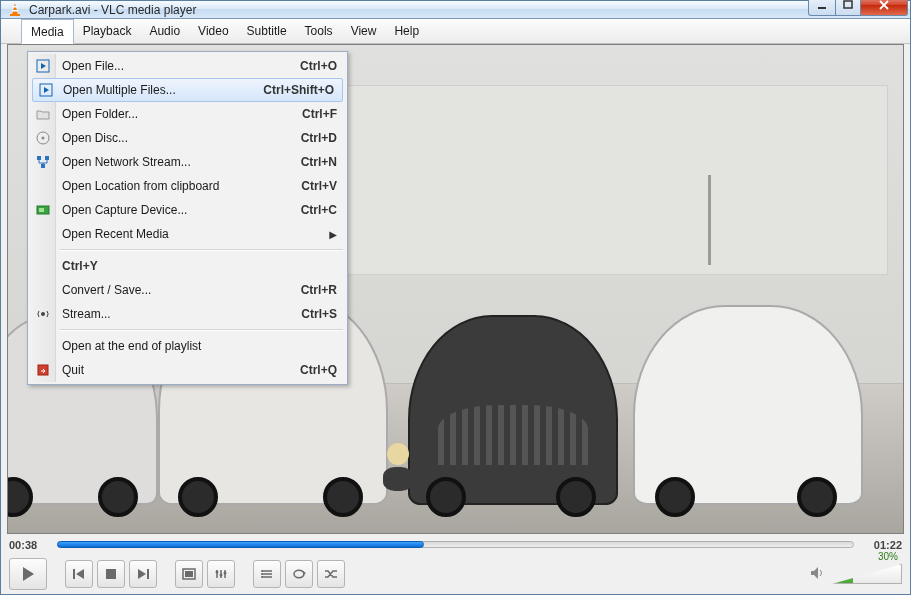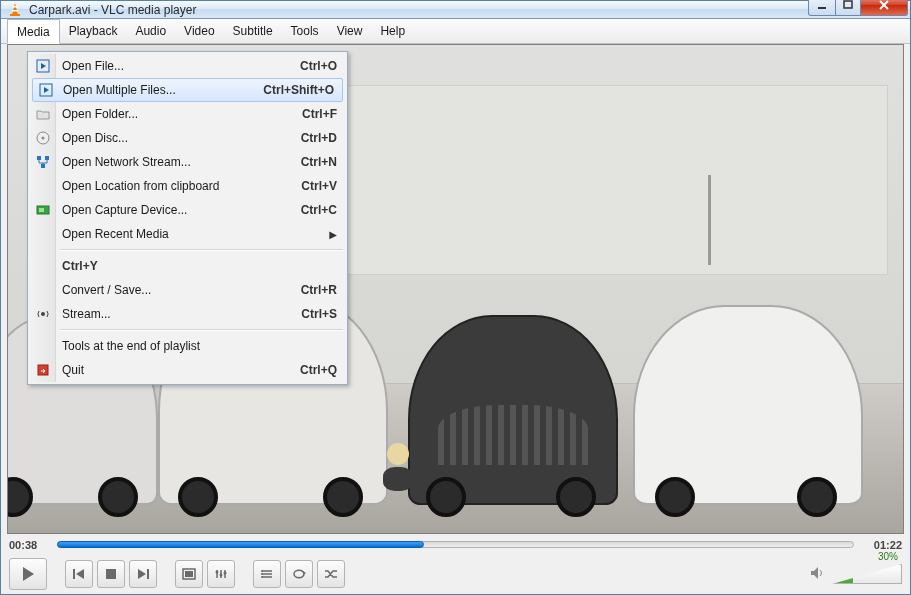--- a/index.html
+++ b/index.html
@@ -43,21 +43,21 @@
     background: linear-gradient(to bottom,#e79a8e 0%,#d6472f 45%,#c32707 46%,#e2694e 100%);
     color: #fff; width: 48px;
   }
   .winbtn.max { width:26px; }
   
   .menubar {
     height: 25px;
     background: linear-gradient(to bottom,#fcfcfc,#ececec);
     border-bottom: 1px solid #c0c0c0;
     display: flex; align-items: stretch;
-    padding-left: 6px;
+    padding-left: 20px;
   }
   .menubar .mitem {
     padding: 0 9px;
     display: flex; align-items: center;
     color: #1a1a1a;
     cursor: default;
   }
   .menubar .mitem.open {
     background: #fff;
     border: 1px solid #a8b8cf;
@@ -348,21 +348,21 @@
         <svg width="14" height="14">
             <circle cx="7" cy="7" r="2" fill="#444"></circle>
             <path d="M3 4a5 5 0 0 0 0 6 M11 4a5 5 0 0 1 0 6" stroke="#444" fill="none"></path>
           </svg>
       </span>
       <span class="lbl">Stream...</span>
       <span class="sc">Ctrl+S</span>
     </div>
     <div class="di sep"></div>
     <div class="di">
-      <span class="lbl">Tools at the end of playlist</span>
+      <span class="lbl">Open at the end of playlist</span>
     </div>
     <div class="di">
       <span class="icon">
         <svg width="14" height="14">
             <rect x="2" y="2" width="10" height="10" fill="#d04030" stroke="#a02010"></rect>
             <path d="M8 5v4 M6 7l2-2 2 2" stroke="#fff" fill="none" transform="rotate(90 7 7)"></path>
           </svg>
       </span>
       <span class="lbl">Quit</span>
       <span class="sc">Ctrl+Q</span>

